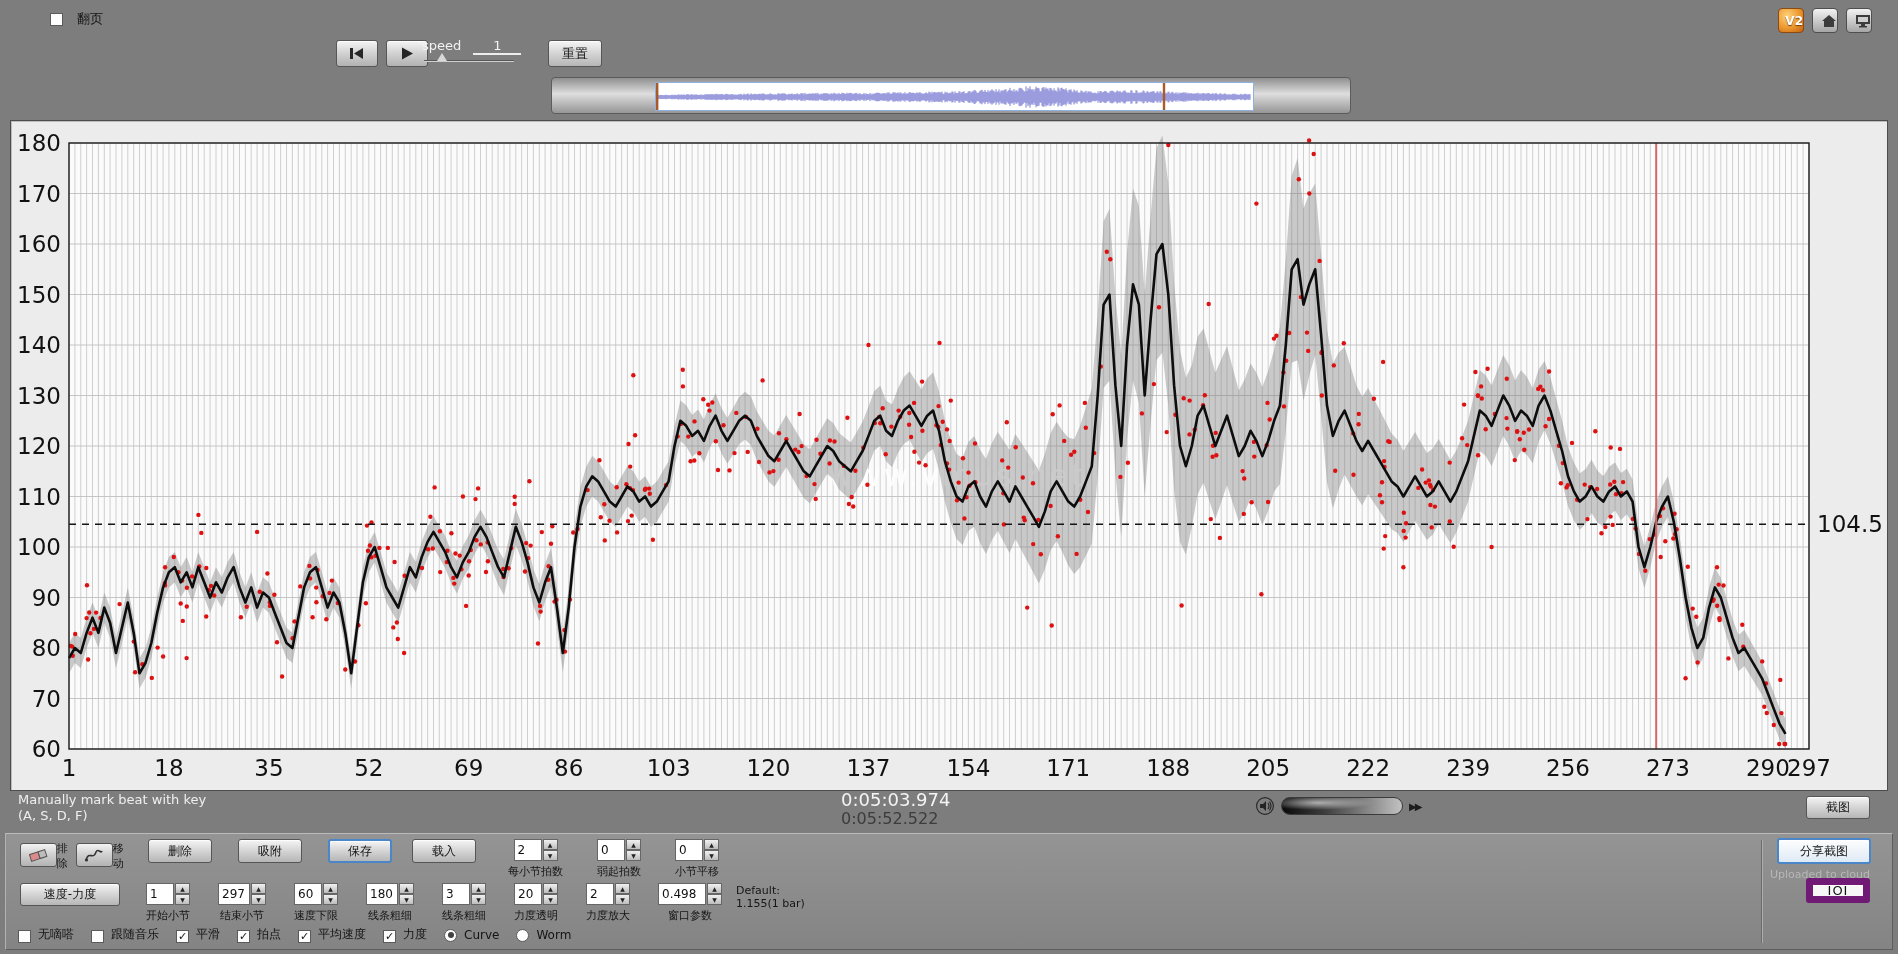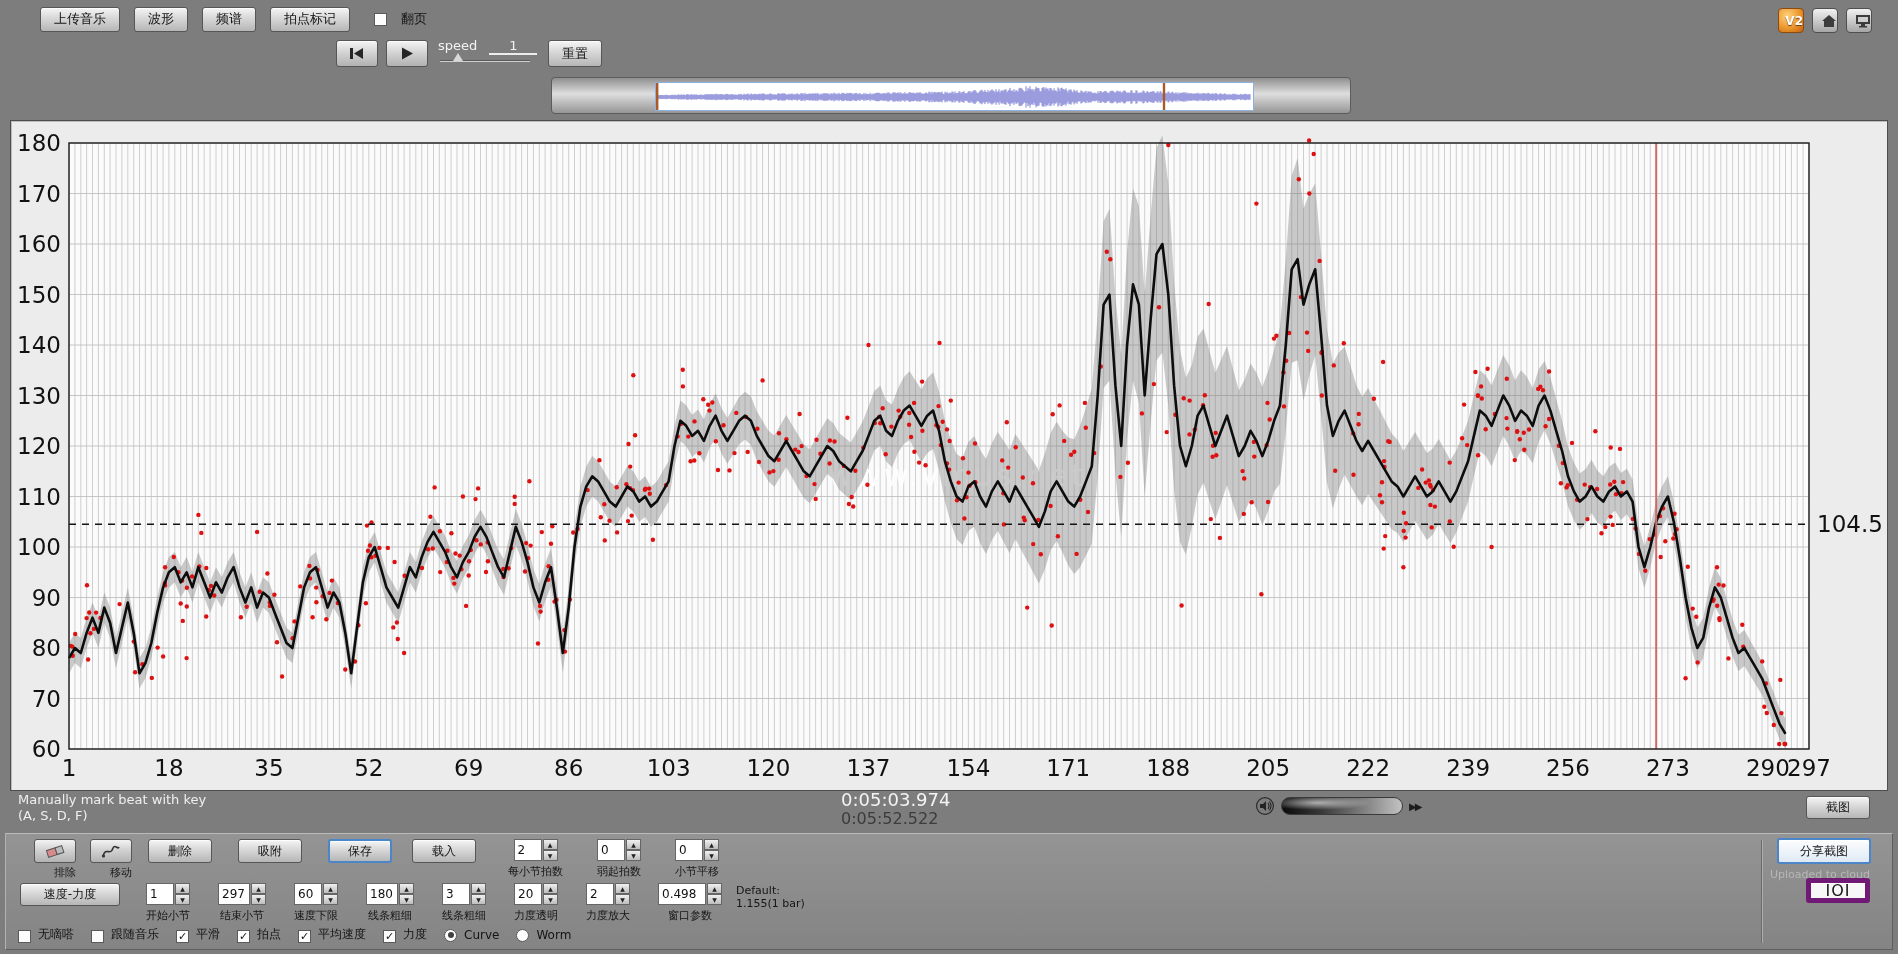--- a/index.html
+++ b/index.html
@@ -18,21 +18,21 @@
 .pagecb{display:inline-flex;align-items:center;gap:14px;font-size:13px;color:#161616;margin-left:10px}
 .box{width:13px;height:13px;background:#fdfdfd;border:1px solid #5a5a5a;display:inline-flex;align-items:center;justify-content:center;font-size:11px;line-height:11px;color:#111}
 .win-icons{position:absolute;right:26px;top:8px;display:flex;gap:8px}
 .win-icon{width:26px;height:25px;border-radius:4px;border:1px solid #4f4f4f;background:linear-gradient(#f2f2f2,#a6a6a6);display:flex;align-items:center;justify-content:flex-end}
 .win-icon.v2{background:radial-gradient(circle at 35% 30%,#ffd27a,#e8922a 60%,#c05f10);color:#fff;font-weight:bold;font-size:12px;border-color:#8a4a12;text-shadow:0 1px 1px #7a3a08}
 
 
 .filename{position:absolute;left:15px;top:40px;width:306px;height:27px;border:2px solid #6f9fd8;background:#fff;font-size:13px;color:#333;padding:0 6px;font-family:inherit}
 .tbtn{position:absolute;top:40px;width:42px;height:27px;display:flex;align-items:center;justify-content:center;
  background:linear-gradient(#f5f5f5,#d4d4d4 45%,#b2b2b2);border:1px solid #565656;border-radius:3px;box-shadow:inset 0 1px 0 rgba(255,255,255,.8)}
-.speed-block{position:absolute;left:438px;top:38px;width:108px}
+.speed-block{position:absolute;left:422px;top:38px;width:108px}
 .speed-row{display:flex;align-items:baseline;gap:12px;font-size:13px;color:#f2f2f2}
 .speed-val{min-width:48px;text-align:center;border-bottom:2px solid #ededed;color:#f2f2f2}
 .speed-track{margin-top:5px;margin-left:2px;width:90px;height:2px;background:#585858;border-bottom:1px solid #cfcfcf;position:relative}
 .speed-thumb{position:absolute;left:13px;top:-7px;width:0;height:0;border-left:5px solid transparent;border-right:5px solid transparent;border-bottom:8px solid #d8d8d8}
 
 
 .wavestrip{position:absolute;left:551px;top:77px;width:800px;height:37px;border:1px solid #5c5c5c;border-radius:4px;
  background:linear-gradient(#8f8f8f,#dedede 45%,#969696)}
 .waveinner{position:absolute;left:103px;top:4px;width:599px;height:29px;background:#fff;border:1px solid #8fb0e0}
 
@@ -49,52 +49,46 @@
  background:radial-gradient(ellipse at 30% 30%,rgba(255,255,255,.6),rgba(255,255,255,0) 45%),linear-gradient(90deg,#0a0a0a,#3c3c3c 35%,#8e8e8e 75%,#c2c2c2)}
 .volarrows{font-size:10px;color:#1c1c1c;letter-spacing:-2px}
 .shotbtn{position:absolute;left:1806px;top:796px;width:64px;height:23px;font-size:12px}
 
 
 .bottom-panel{position:absolute;left:5px;top:833px;width:1888px;height:117px;background:linear-gradient(#949494,#848484);
  border:1px solid #5e5e5e;border-top-color:#bbb;border-left-color:#b2b2b2}
 .rowA{position:absolute;left:14px;top:5px;display:flex;align-items:flex-start}
 .rowB{position:absolute;left:14px;top:49px;display:flex;align-items:flex-start}
 .rowC{position:absolute;left:12px;top:92px;display:flex;align-items:center;gap:17px}
-.toolcol{display:flex;flex-direction:column;align-items:flex-end;width:56px}
+.toolcol{display:flex;flex-direction:row;align-items:center;width:56px}
 .toolbtn{width:42px;height:24px;display:flex;align-items:center;justify-content:center;
  background:linear-gradient(#f3f3f3,#d2d2d2 45%,#b3b3b3);border:1px solid #565656;border-radius:3px}
 .tlabel{font-size:11px;color:#151515;margin-top:2px}
 .spin{display:flex;align-items:flex-start}
 .sval{height:22px;background:#fff;border:1px solid #666;font-size:12px;color:#111;display:flex;align-items:center;padding:0 3px;min-width:28px}
 .arrs{display:flex;flex-direction:column;margin-left:1px}
 .arr{width:15px;height:11px;font-size:6px;display:flex;align-items:center;justify-content:center;
  background:linear-gradient(#f0f0f0,#bdbdbd);border:1px solid #666;color:#222}
 .spingroup{display:flex;flex-direction:column;align-items:center}
 .slabel{font-size:11px;color:#151515;margin-top:3px;white-space:nowrap}
 .cb{display:inline-flex;align-items:flex-end;gap:7px;font-size:12px;color:#141414}
 .circle{width:13px;height:13px;border-radius:50%;background:#fdfdfd;border:1px solid #5a5a5a;display:inline-flex;align-items:center;justify-content:center}
 .dot{width:6px;height:6px;border-radius:50%;background:#414141}
 .defaults{font-size:11px;color:#161616;line-height:13px;margin-left:14px;margin-top:1px}
 .vdivider{position:absolute;left:1755px;top:6px;bottom:6px;width:2px;border-left:1px solid #6c6c6c;border-right:1px solid #adadad}
 .sharebtn{position:absolute;left:1777px;top:838px;width:94px;height:26px;font-size:12px;background:linear-gradient(#fdfdfd,#dfeaf6)}
 .uploaded{position:absolute;left:1740px;top:868px;width:130px;text-align:right;font-size:11px;color:#b7b7b7}
-.ioibtn{position:absolute;left:1806px;top:878px;width:64px;height:25px;font-size:16px;background:#f7f7f7;border:5px solid #701a75;letter-spacing:1px}
+.ioibtn{position:absolute;left:1806px;top:878px;width:64px;height:25px;font-size:13px;background:#f7f7f7;border:7px solid #701a75;letter-spacing:1px}
 </style>
 </head>
 <body>
 
 <div id="app">
 
   <div class="topbar">
-    <div id="topbar-buttons" style="display:flex;gap:14px">
-        <div class="btn">上传音乐</div>
-        <div class="btn">波形</div>
-        <div class="btn">频谱</div>
-        <div class="btn">拍点标记</div>
-      </div>
     <span class="pagecb">
       <span class="box"></span>
       <span>翻页</span>
     </span>
   </div>
   <div class="win-icons">
     <div class="win-icon v2">
         <span>V2</span>
       </div>
     <div class="win-icon">

